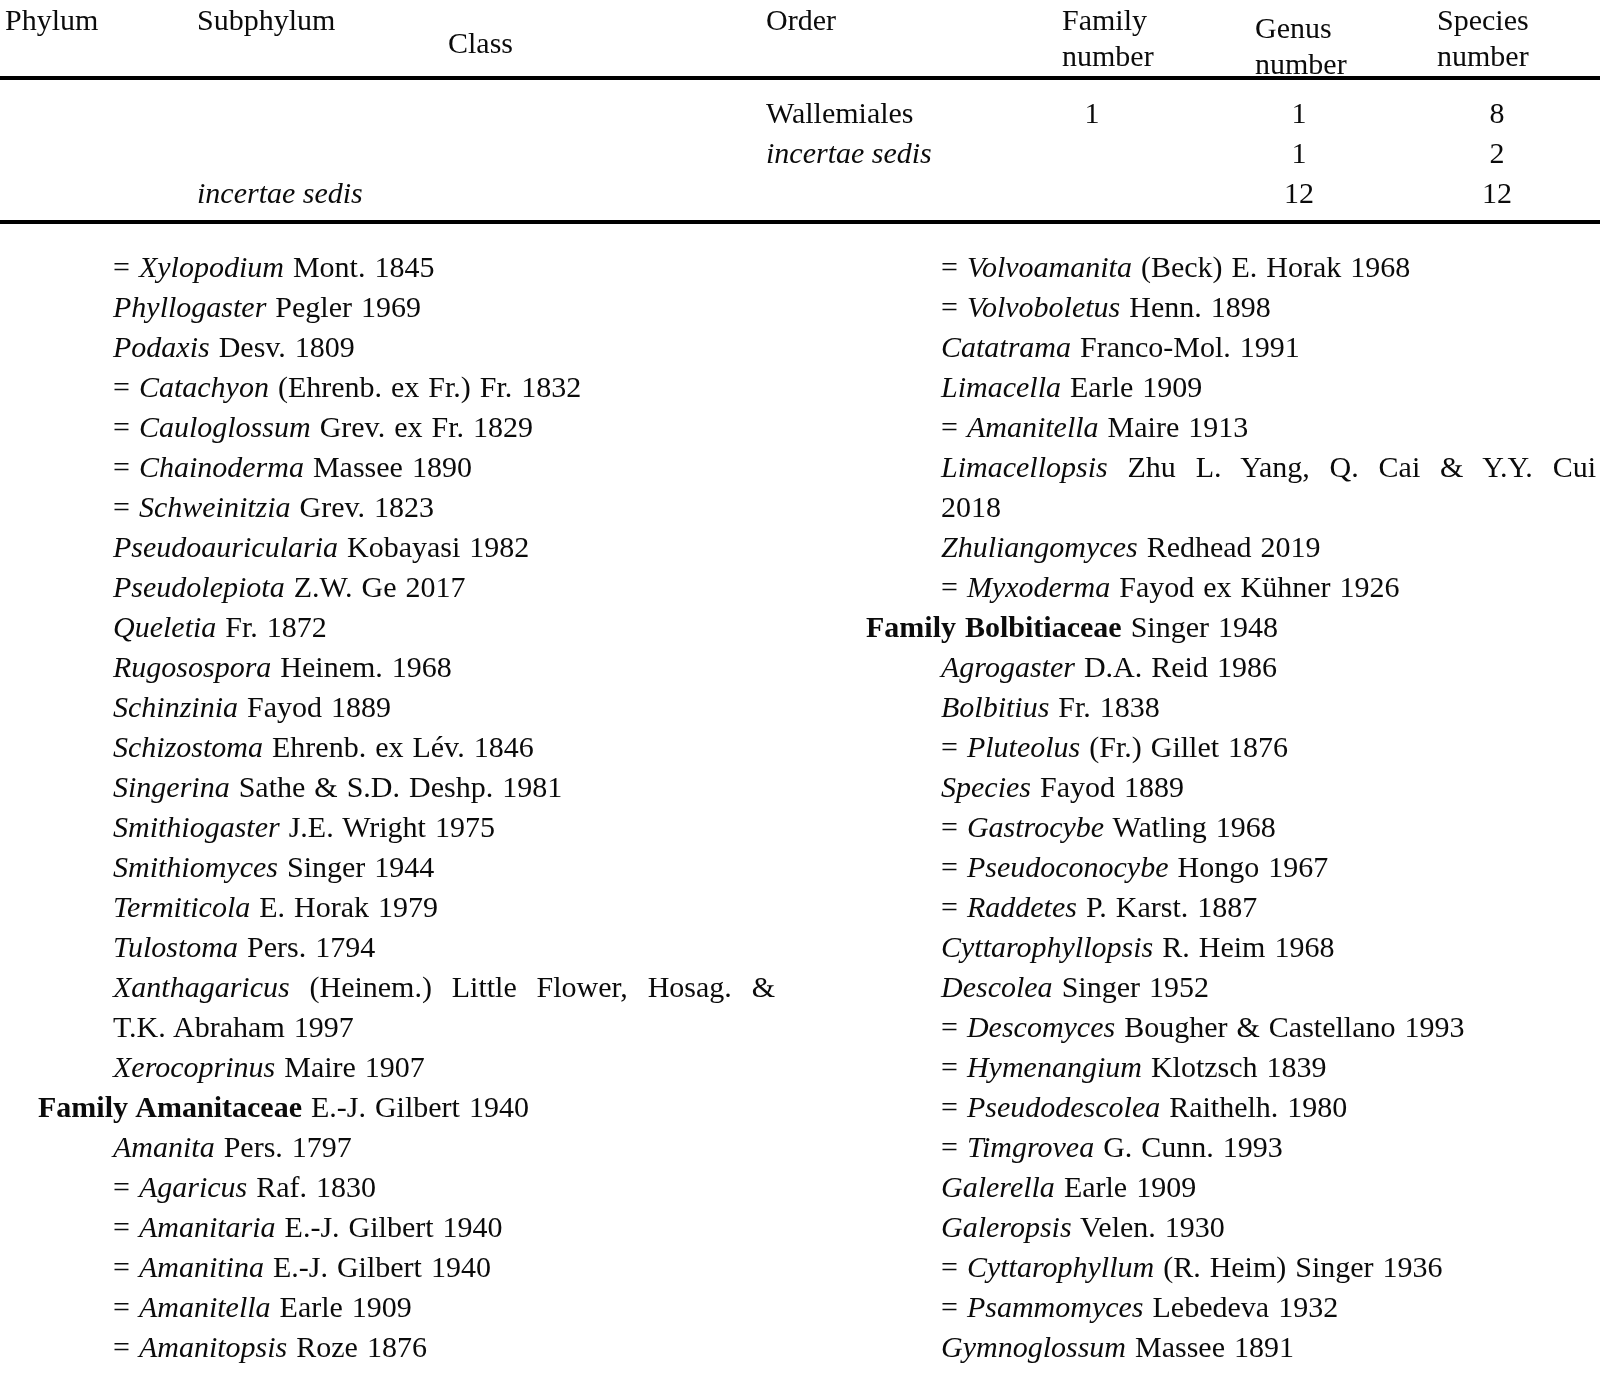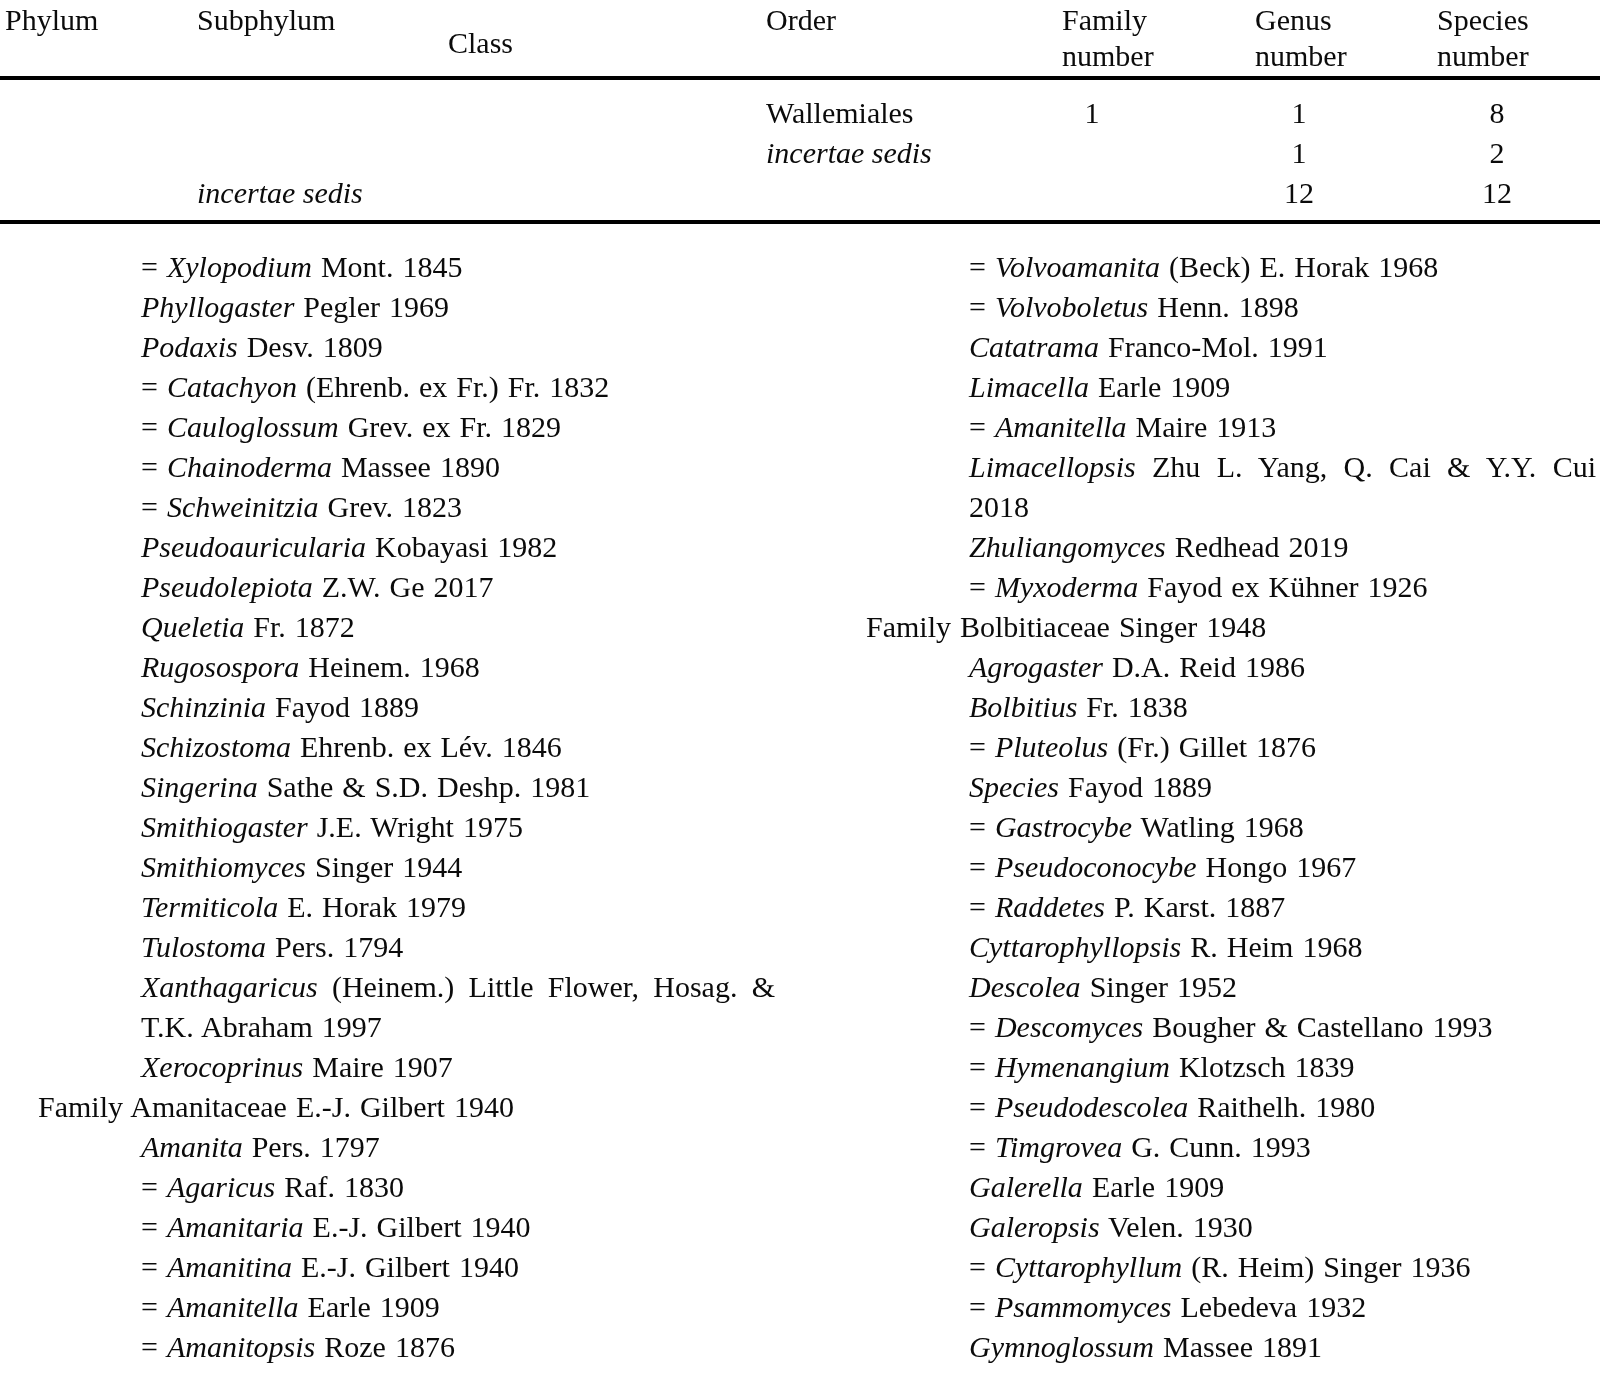--- a/index.html
+++ b/index.html
@@ -8,38 +8,38 @@
     font-family:"Liberation Serif","DejaVu Serif",serif;
     color:#0b0b0b;
     position:relative;
   }
   .page{position:absolute;left:0;top:0;width:1600px;height:1392px;overflow:hidden;border-radius:9px;}
 
   
   .tablearea{position:absolute;left:0;top:0;width:1600px;height:247px;font-size:30px;}
   .th{position:absolute;top:2px;line-height:36px;white-space:normal;}
   .th-0{left:5px;}   .th-1{left:197px;} .th-2{left:448px;margin-top:23px;} .th-3{left:766px;}
-  .th-4{left:1062px;width:132px;} .th-5{left:1255px;width:122px;} .th-6{left:1437px;width:132px;}
+  .th-4{left:1062px;width:132px;} .th-5{left:1255px;width:122px;margin-top:8px;} .th-6{left:1437px;width:132px;}
   .rule{position:absolute;left:0;width:1600px;height:4px;background:#000;}
   .rule-top{top:76px;} .rule-bottom{top:220px;}
   .cell{position:absolute;line-height:40px;white-space:nowrap;}
   .row-0{top:93px;} .row-1{top:133px;} .row-2{top:173px;} .c-subphylum{left:197px;} .c-order{left:766px;}
   .c-family{left:1042px;width:100px;text-align:center;}
   .c-genus{left:1249px;width:100px;text-align:center;}
   .c-species{left:1447px;width:100px;text-align:center;}
   .it{font-style:italic;}
 
   
   .col{position:absolute;top:247px;font-size:30px;}
   .col-left{left:38px;width:737px;}
   .col-right{left:866px;width:730px;}
-  .entry{margin-left:103px;line-height:40px;word-spacing:1.5px;}
+  .entry{margin-left:75px;line-height:40px;word-spacing:1.5px;}
   .entry.family{margin-left:0;}
   .entry .l1{text-align:justify;text-align-last:justify;}
-  .entry .fam{font-weight:normal;text-align:center;}
+  .entry .fam{font-weight:bold;text-align:center;}
 </style>
 </head>
 <body>
 
 <div class="page">
 
   <div class="tablearea">
     <div id="table-headers">
         <div class="th th-0">Phylum</div>
         <div class="th th-1">Subphylum</div>

